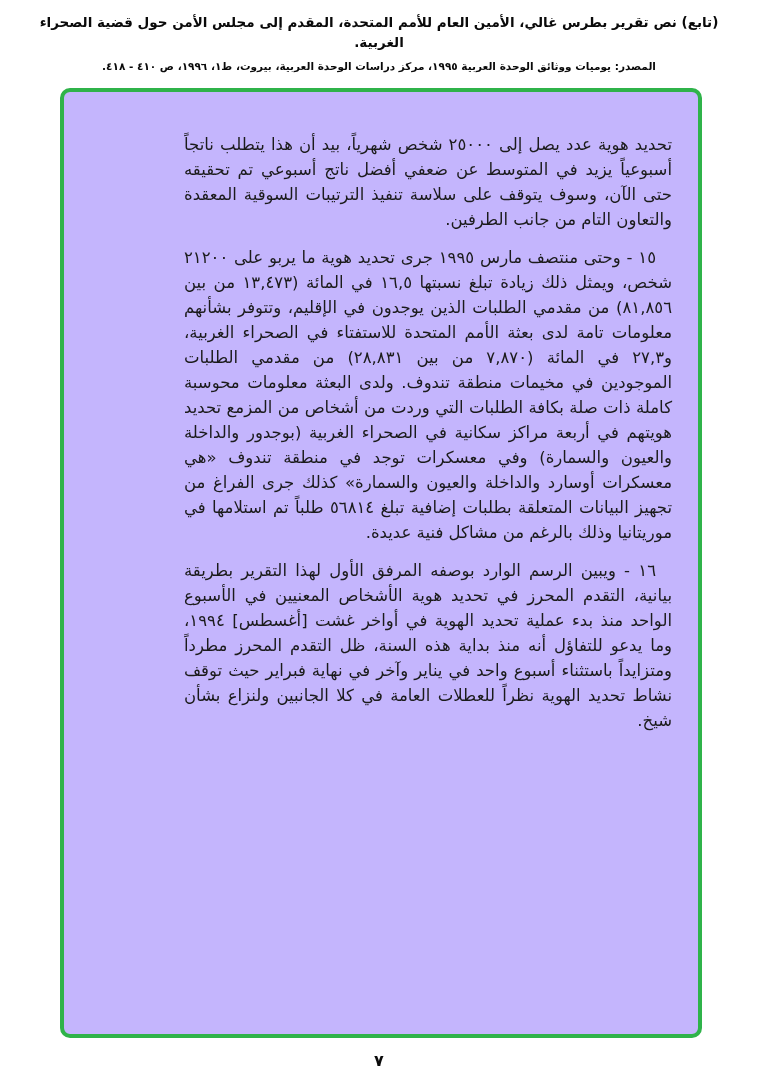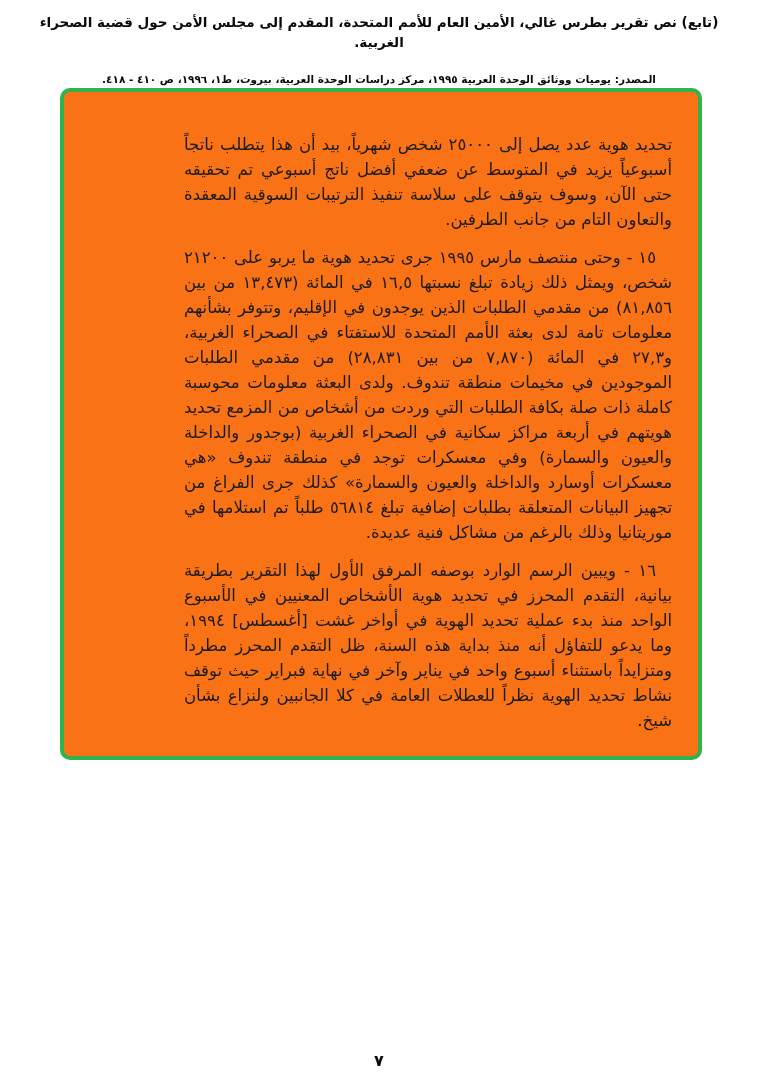--- a/index.html
+++ b/index.html
@@ -24,33 +24,33 @@
   .doc-title {
     font-size: 13.5px;
     font-weight: 700;
     line-height: 1.5;
     color: #0a0a0a;
     padding: 0 30px;
   }
   .doc-source {
     font-size: 10.5px;
     font-weight: 700;
-    margin-top: 20px;
+    margin-top: 7px;
     color: #0a0a0a;
     padding: 0 40px;
   }
   .text-frame {
     position: absolute;
     left: 60px;
     top: 88px;
     width: 642px;
-    height: 672px;
+    height: 950px;
     border: 4px solid #2fb34a; 
     border-radius: 10px;
-    background: #f97316;
+    background: #c4b5fd;
     overflow: hidden;
   }
   .text-col {
     position: absolute;
     top: 40px;
     right: 26px;
     width: 488px;
     direction: rtl;
     text-align: justify;
     font-size: 16.5px;

